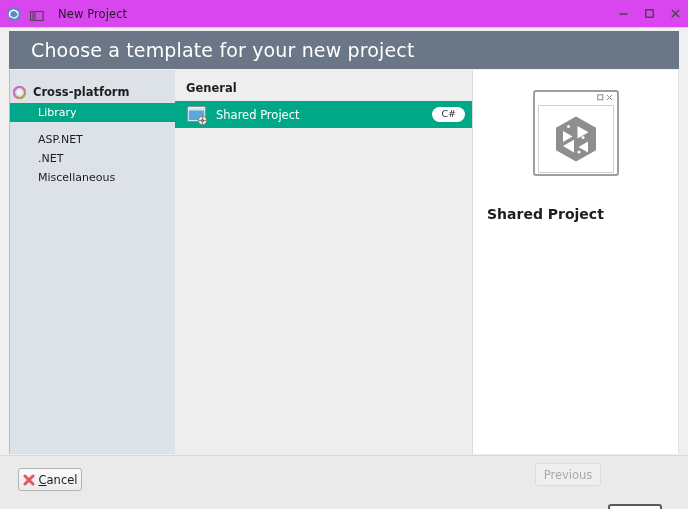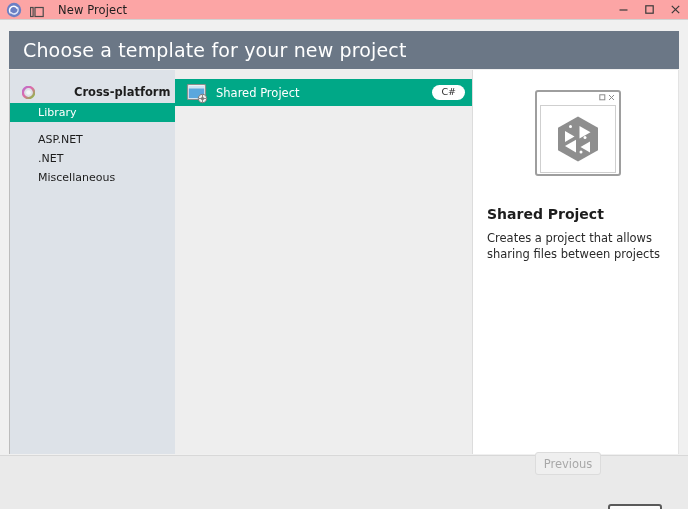--- a/index.html
+++ b/index.html
@@ -18,22 +18,22 @@
     background: #f0f0f0;
     overflow: hidden;
     box-sizing: border-box;
   }
 
   
   .titlebar {
     position: absolute;
     left: 0; top: 0;
     width: 688px;
-    height: 20px;
-    background: #fca5a5;
+    height: 28px;
+    background: #d946ef;
     border-bottom: 1px solid #d2d2d2;
     display: flex;
     align-items: center;
     box-sizing: border-box;
   }
   .tb-appicon {
     width: 16px; height: 16px;
     margin-left: 6px;
     position: relative;
     flex: none;
@@ -69,21 +69,21 @@
     width: 670px;
     height: 38px;
     background: #6b7786;
     display: flex;
     align-items: center;
     box-sizing: border-box;
   }
   .header-title {
     color: #ffffff;
     font-size: 19px;
-    margin-left: 14px;
+    margin-left: 22px;
     font-weight: 400;
     letter-spacing: 0.15px;
     white-space: nowrap;
   }
 
   
   .body-area {
     position: absolute;
     left: 9px; top: 70px;
     width: 670px;
@@ -102,23 +102,22 @@
     flex: none;
     background: #dde2e8;
     position: relative;
     box-sizing: border-box;
     padding-top: 11px;
   }
   .cat-group {
     display: flex;
     align-items: center;
     height: 22px;
-    padding-left: 12px;
-    box-sizing: border-box;
-    gap: 32px;
+    padding-left: 3px;
+    box-sizing: border-box;
   }
   .cat-group .cat-icon {
     width: 13px; height: 13px;
     margin-right: 7px;
     flex: none;
   }
   .cat-group .cat-icon svg { display: block; }
   .cat-label {
     font-size: 11.5px;
     font-weight: bold;
@@ -273,21 +272,21 @@
     box-sizing: border-box;
     white-space: nowrap;
   }
   .btn-cancel {
     left: 18px; top: 468px;
     width: 64px; height: 23px;
     gap: 4px;
   }
   .btn-cancel .x-icon { width: 12px; height: 12px; flex: none; }
   .btn-prev {
-    left: 535px; top: 452px;
+    left: 535px; top: 463px;
     width: 66px; height: 23px;
     color: #a8a8a8;
     background: #efefef;
     border: 1px solid #dcdcdc;
   }
   .btn-next {
     left: 608px; top: 468px;
     width: 54px; height: 25px;
     border: 2px solid #5a5a5a;
     border-radius: 3px;
@@ -370,20 +369,21 @@
       </div>
       <div class="cat-child">
         <span>.NET</span>
       </div>
       <div class="cat-child">
         <span>Miscellaneous</span>
       </div>
     </div>
 
     <div class="listpane">
+      <div class="list-section-head">General</div>
 
       <div class="tmpl-row selected">
         <span class="tmpl-icon">
           <svg width="22" height="22" viewBox="0 0 22 22">
             <rect x="1.5" y="2.5" width="18" height="15" rx="1" fill="#f4f4f4" stroke="#8d8d8d" stroke-width="1.2"></rect>
             <rect x="2.8" y="3.8" width="15.4" height="2.2" fill="#cfe4f5"></rect>
             <rect x="2.8" y="6.4" width="15.4" height="9.8" fill="#5ba7dd"></rect>
             <circle cx="16.5" cy="16.5" r="4.2" fill="#eeeeee" stroke="#7b7b7b" stroke-width="1"></circle>
             <circle cx="16.5" cy="16.5" r="1.5" fill="#5b5b5b"></circle>
             <line x1="16.5" y1="12.6" x2="16.5" y2="20.4" stroke="#7b7b7b" stroke-width="0.9"></line>
@@ -416,23 +416,31 @@
               <path d="M35 26.5 L35 37.5 L25.5 32 Z" fill="#ffffff"></path>
               <path d="M10 16 L19.5 21.5 L10 27 Z" fill="#ffffff"></path>
               <circle cx="15.5" cy="11.5" r="1.5" fill="#ffffff"></circle>
               <circle cx="30" cy="22.5" r="1.5" fill="#ffffff"></circle>
               <circle cx="26" cy="37" r="1.5" fill="#ffffff"></circle>
             </svg>
           </div>
         </div>
       </div>
       <div class="preview-title">Shared Project</div>
-      <div class="preview-desc">Creates a project that allows sharing files between projects</div>
     </div>
   </div>
 
   <div class="footer"></div>
 
+  <div class="btn btn-cancel">
+    <span class="x-icon">
+      <svg width="12" height="12" viewBox="0 0 12 12">
+        <line x1="2" y1="2" x2="10" y2="10" stroke="#e0585c" stroke-width="3" stroke-linecap="round"></line>
+        <line x1="10" y1="2" x2="2" y2="10" stroke="#e0585c" stroke-width="3" stroke-linecap="round"></line>
+      </svg>
+    </span>
+    <span><span class="accel">C</span><span>ancel</span></span>
+  </div>
 
   <div class="btn btn-prev">Previous</div>
   <div class="btn btn-next">Next</div>
 
 </div>
 
 </body></html>

